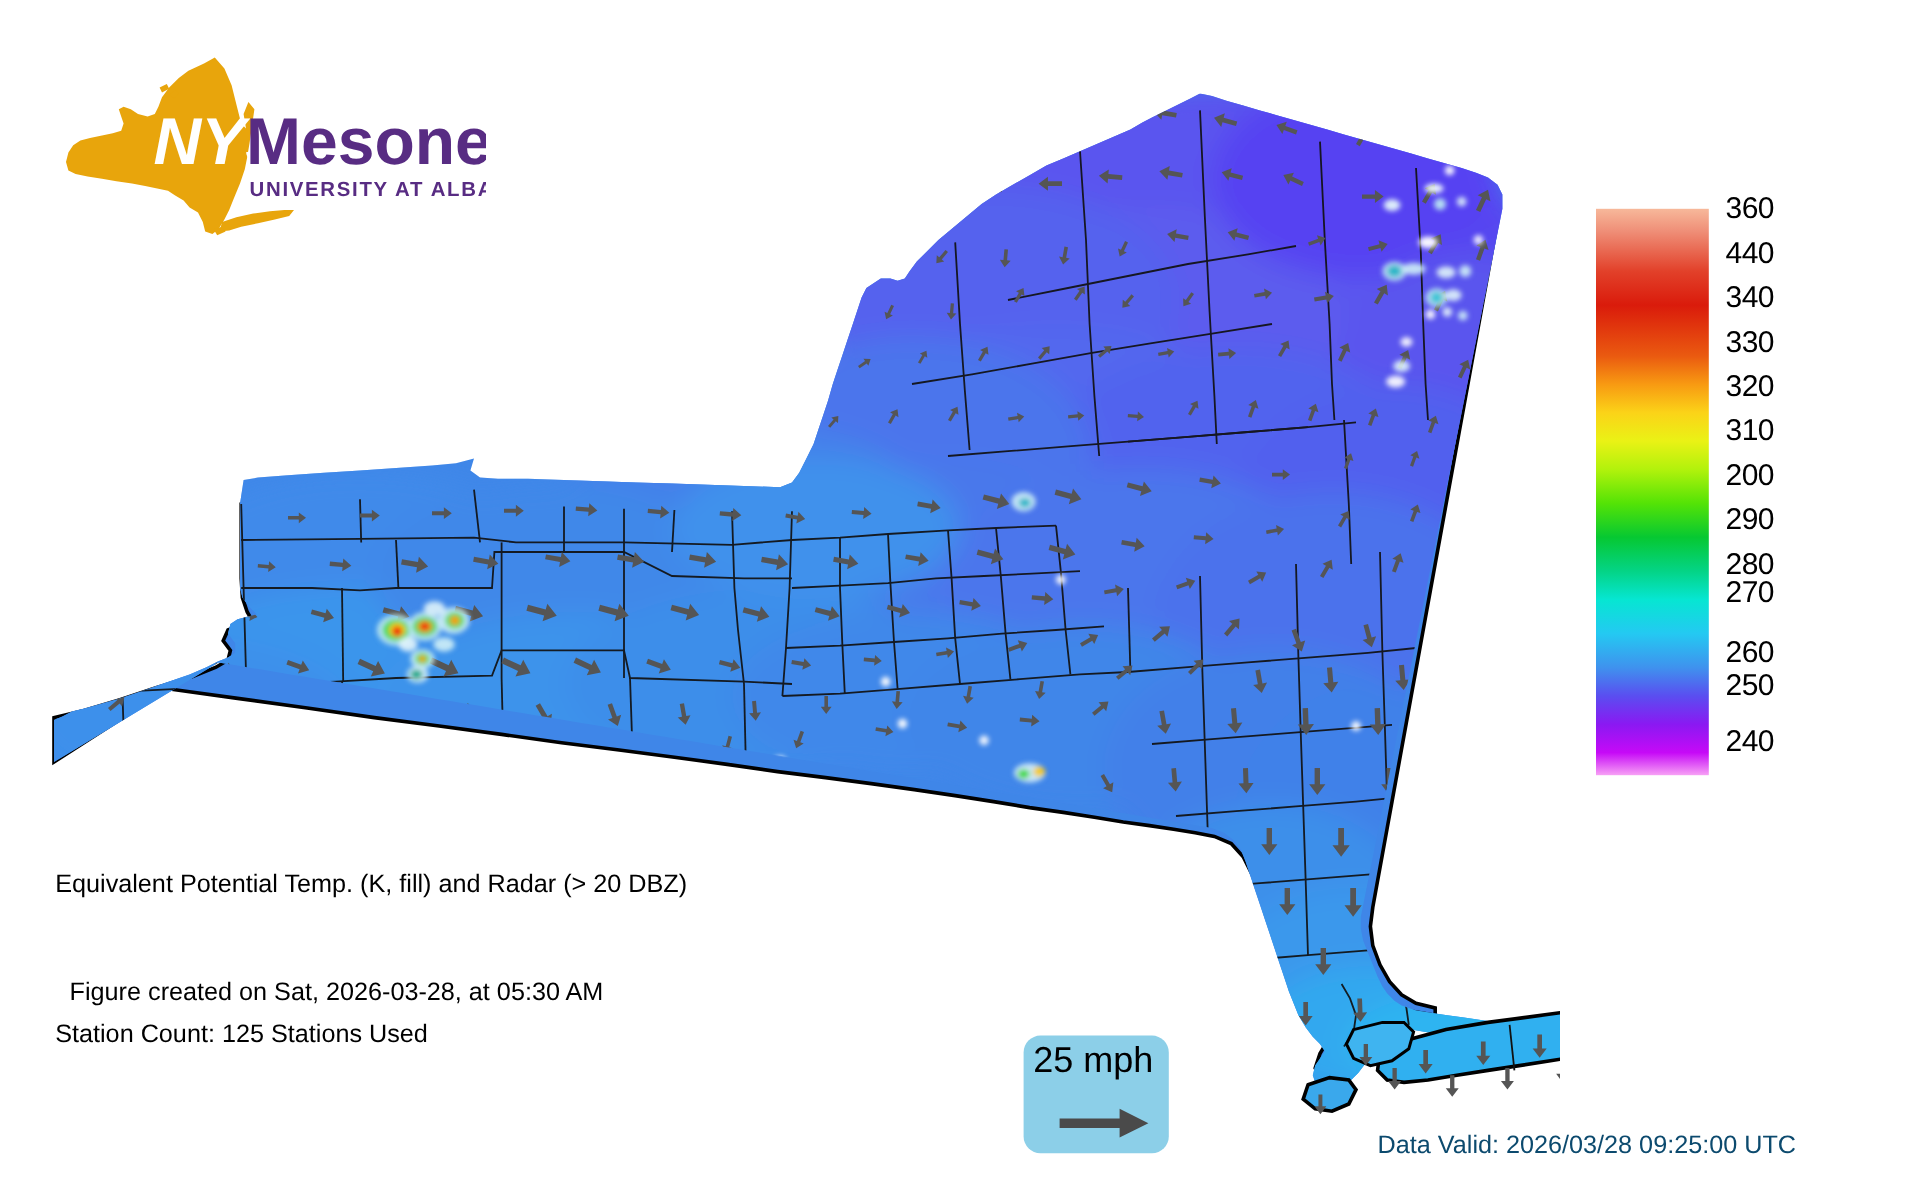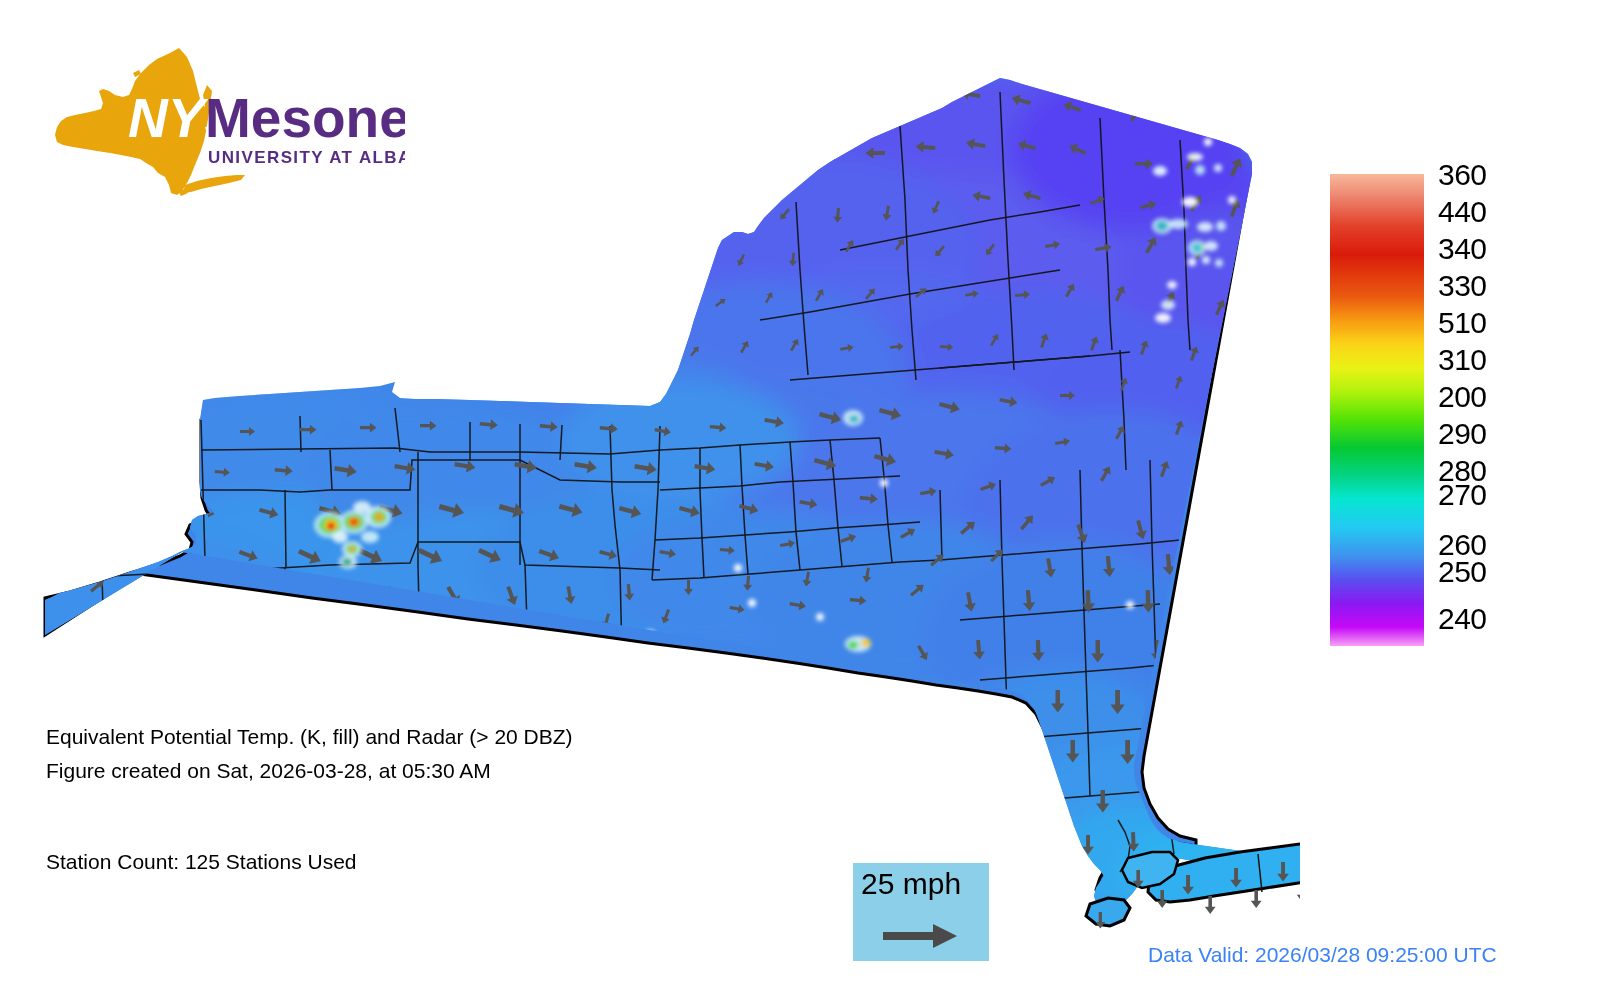--- a/index.html
+++ b/index.html
@@ -66,48 +66,49 @@
       #24c9f2 75%,
       #3f92ee 81%,
       #5a4ef0 86%,
       #8a19f2 91%,
       #c609f7 96%,
       #f7a0f5 100%);
   }
   .cb-label {
     position: absolute;
     left: 108px;
-    font-size: 30px;
+    font-size: 25px;
     line-height: 29px;
     color: #000;
     letter-spacing: -0.5px;
     white-space: nowrap;
   }
 
   
   .caption-line {
     position: absolute;
     left: 46px;
     font-size: 21px;
     line-height: 30px;
     color: #000;
     white-space: nowrap;
   }
   #caption-1 { top: 722px; }
-  #caption-2 { top: 756px; }
+  #caption-2 { top: 812px; margin-left: 12px; }
   #caption-3 { top: 847px; text-align: center; }
 
   
   #wind-legend {
     position: absolute;
     left: 853px;
     top: 863px;
-    width: 136px;
+    width: 121px;
     height: 98px;
     background: #8ccfe8;
+    border-radius: 14px;
   }
   #wind-legend-label {
     position: absolute;
     left: 8px;
     top: 4px;
     font-size: 30px;
     line-height: 34px;
     color: #000;
     white-space: nowrap;
   }
@@ -119,21 +120,21 @@
     height: 30px;
   }
 
   
   #data-valid {
     position: absolute;
     left: 1148px;
     top: 943px;
     font-size: 21px;
     line-height: 24px;
-    color: #3b82f6;
+    color: #0c4a6e;
     white-space: nowrap;
   }
 </style>
 </head>
 <body>
 
 <div id="logo">
   <svg viewBox="0 0 360 155" width="360" height="155">
 
     <g>
@@ -1093,21 +1094,21 @@
   </g>
 </svg>
 </div>
 
 <div id="colorbar-group">
   <div id="colorbar-bar"></div>
   <div class="cb-label" style="top:-14px">360</div>
   <div class="cb-label" style="top:23px">440</div>
   <div class="cb-label" style="top:60px">340</div>
   <div class="cb-label" style="top:97px">330</div>
-  <div class="cb-label" style="top:134px">510</div>
+  <div class="cb-label" style="top:134px">320</div>
   <div class="cb-label" style="top:171px">310</div>
   <div class="cb-label" style="top:208px">200</div>
   <div class="cb-label" style="top:245px">290</div>
   <div class="cb-label" style="top:282px">280</div>
   <div class="cb-label" style="top:306px">270</div>
   <div class="cb-label" style="top:356px">260</div>
   <div class="cb-label" style="top:383px">250</div>
   <div class="cb-label" style="top:430px">240</div>
 </div>
 

